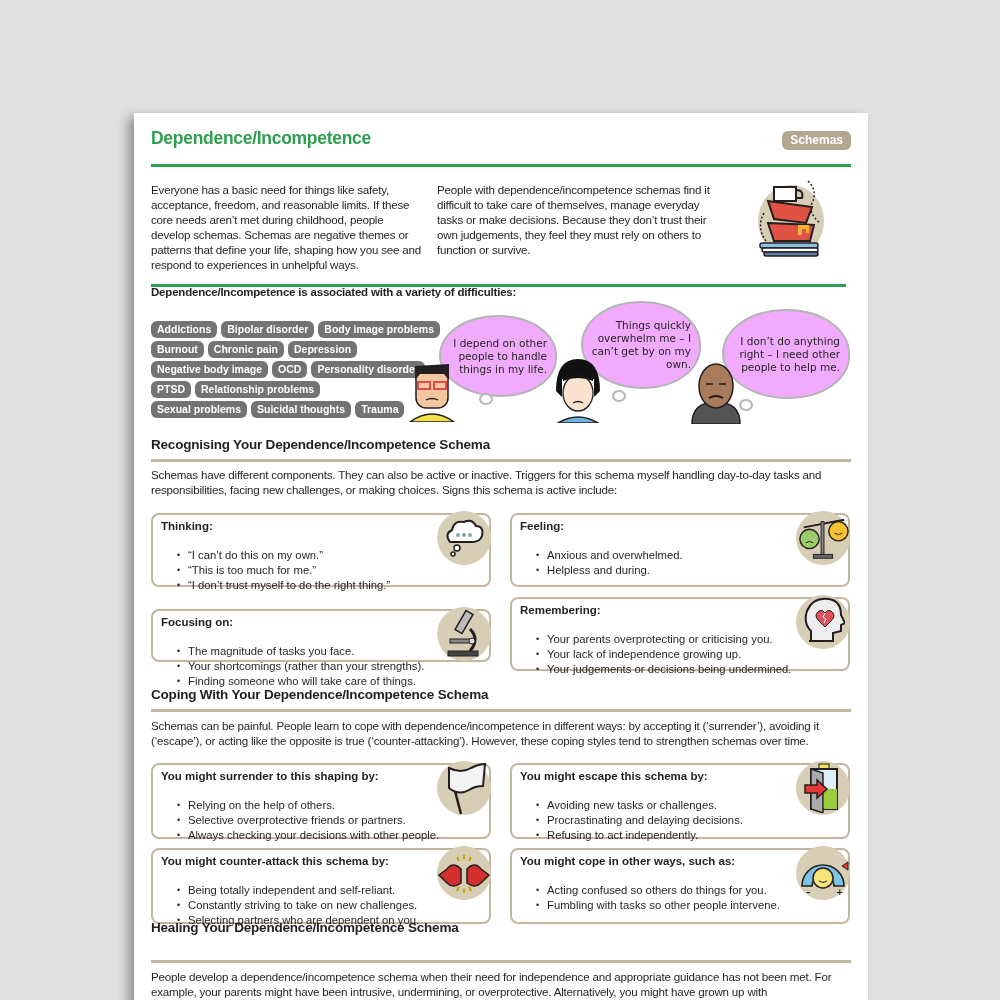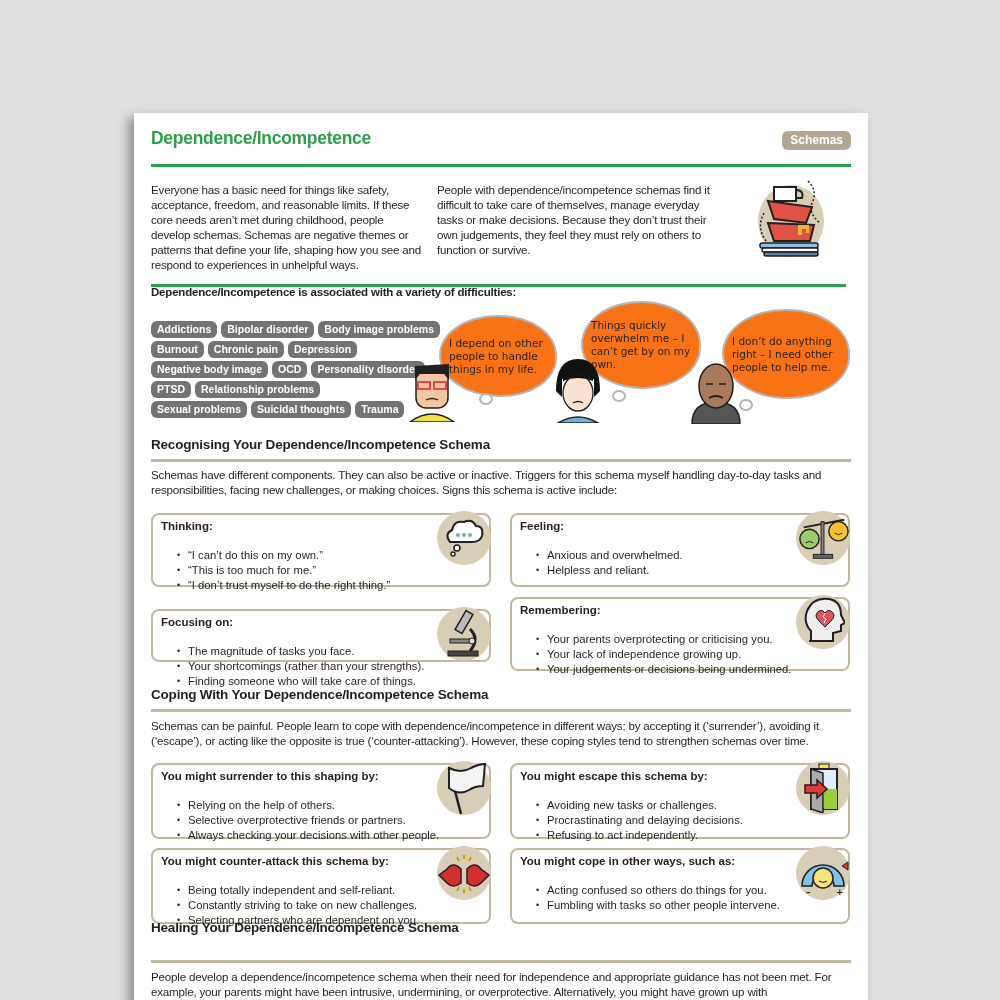--- a/index.html
+++ b/index.html
@@ -40,22 +40,22 @@
   }
   .card h4 { margin:0 0 3px 0; font-size:11.5px; font-weight:bold; color:#231f20; }
   .card ul { margin:16px; padding:0; list-style:none; }
   .card li { font-size:11.3px; line-height:15px; padding-left:11px; position:relative; }
   .card li::before { content:"•"; position:absolute; left:0; top:0; font-size:9px; }
   .card-icon {
     position:absolute; right:-2px; top:-4px; width:54px; height:54px; border-radius:50%;
     background:#d8cdb5; display:flex; align-items:center; justify-content:center;
   }
   .bubble {
-    position:absolute; background:#f97316; border:2.5px solid #b5b5b5; border-radius:50% 50% 48% 52%;
-    display:flex; align-items:center; justify-content:center; text-align:left;
+    position:absolute; background:#f0abfc; border:2.5px solid #b5b5b5; border-radius:50% 50% 48% 52%;
+    display:flex; align-items:center; justify-content:center; text-align:right;
     font-family:"DejaVu Sans", sans-serif; font-size:10.5px; line-height:13px; color:#231f20;
     box-sizing:border-box; padding:8px;
   }
   .bubble-dot { position:absolute; background:#fff; border:2px solid #b5b5b5; border-radius:50%; }
 </style>
 </head>
 <body>
 
 <div class="page">
 
@@ -166,21 +166,21 @@
           <circle cx="15" cy="30" r="3" fill="#fff" stroke="#231f20" stroke-width="1.5"></circle>
           <circle cx="11" cy="36" r="2" fill="#fff" stroke="#231f20" stroke-width="1.5"></circle>
         </svg>
     </div>
   </div>
 
   <div class="card" style="left:376px; top:400px; height:74px;">
     <h4>Feeling:</h4>
     <ul>
       <li>Anxious and overwhelmed.</li>
-      <li>Helpless and reliant.</li>
+      <li>Helpless and during.</li>
     </ul>
     <div class="card-icon">
       <svg width="56" height="50" viewBox="0 0 56 50">
           <line x1="8" y1="14" x2="50" y2="6" stroke="#231f20" stroke-width="2"></line>
           <rect x="26" y="8" width="3" height="34" fill="#888" stroke="#231f20"></rect>
           <rect x="18" y="42" width="20" height="4" fill="#666" stroke="#231f20"></rect>
           <circle cx="14" cy="26" r="10" fill="#9acd6a" stroke="#231f20" stroke-width="1.5"></circle>
           <circle cx="44" cy="18" r="10" fill="#f5c132" stroke="#231f20" stroke-width="1.5"></circle>
           <path d="M10 30 q4 -3 8 0" stroke="#231f20" fill="none"></path>
           <path d="M40 20 q4 3 8 0" stroke="#231f20" fill="none"></path>

